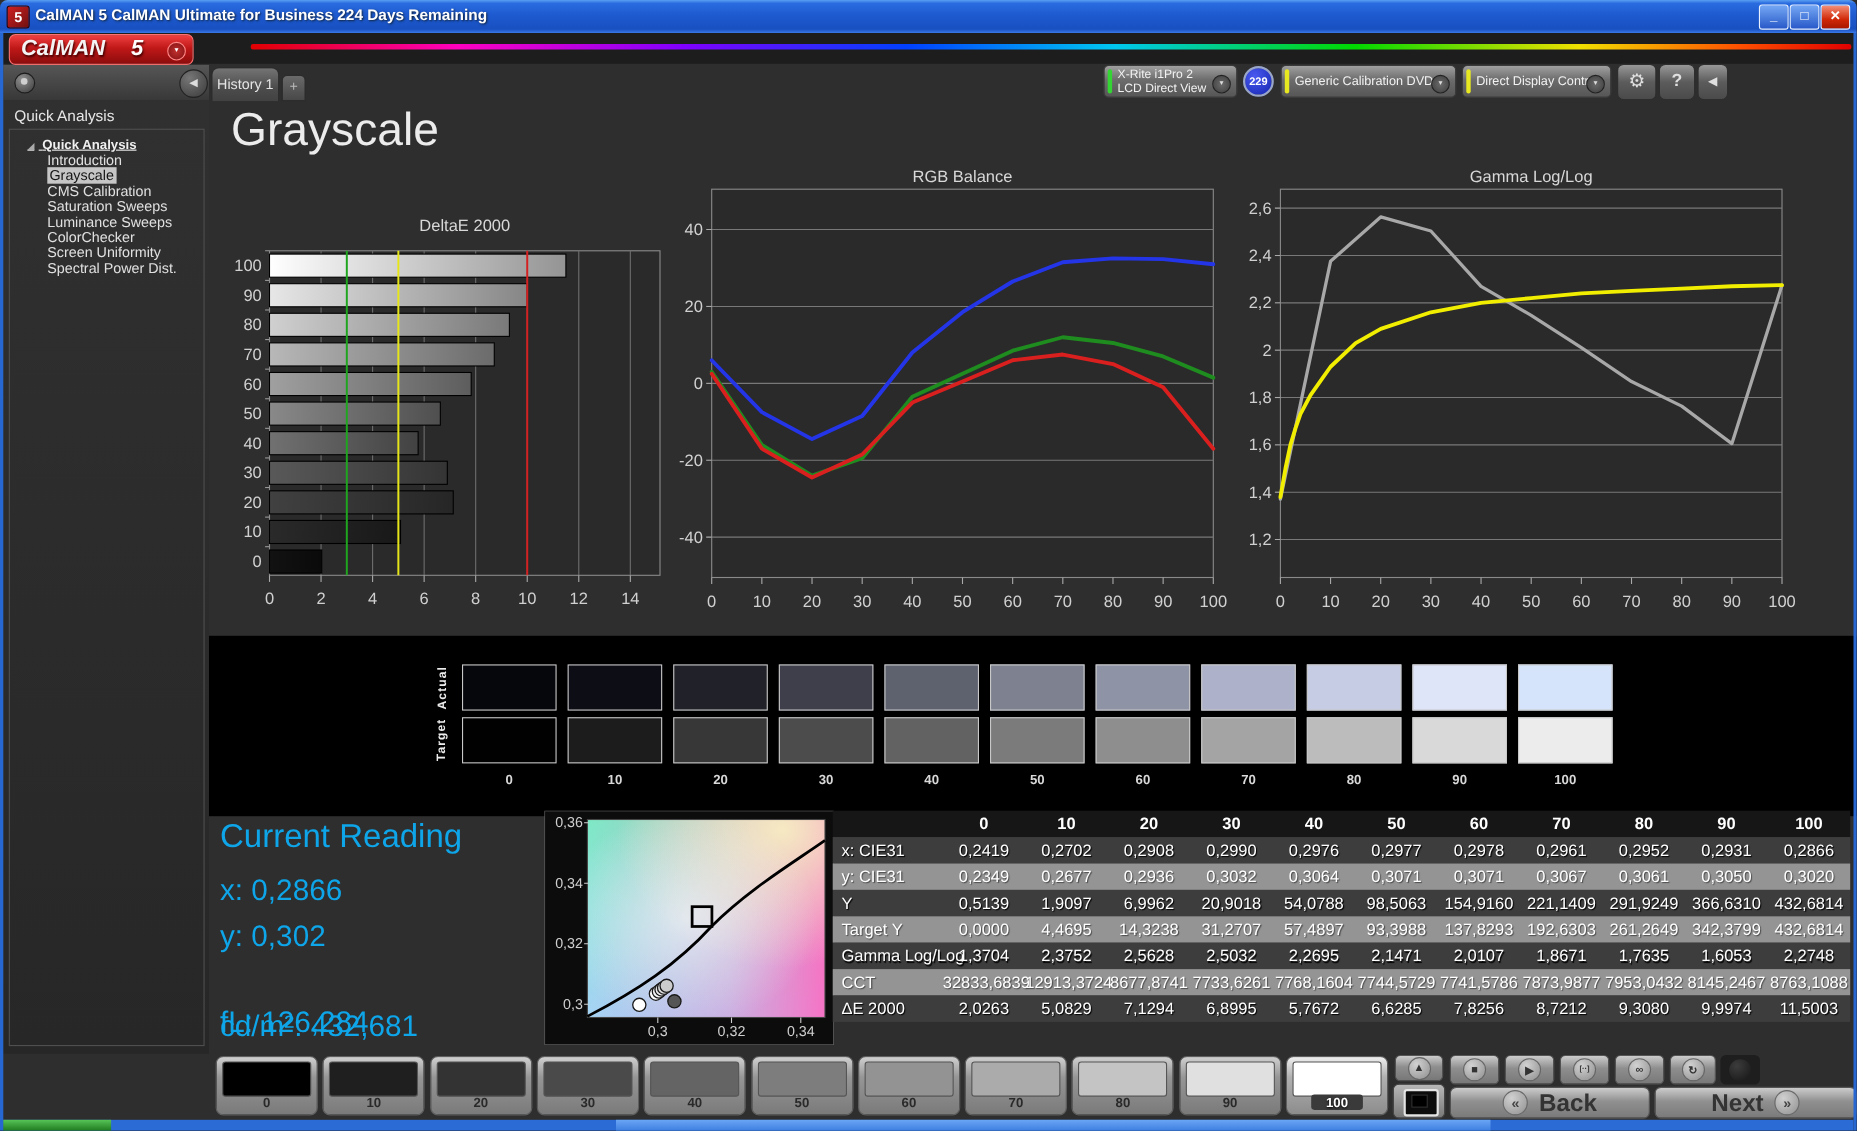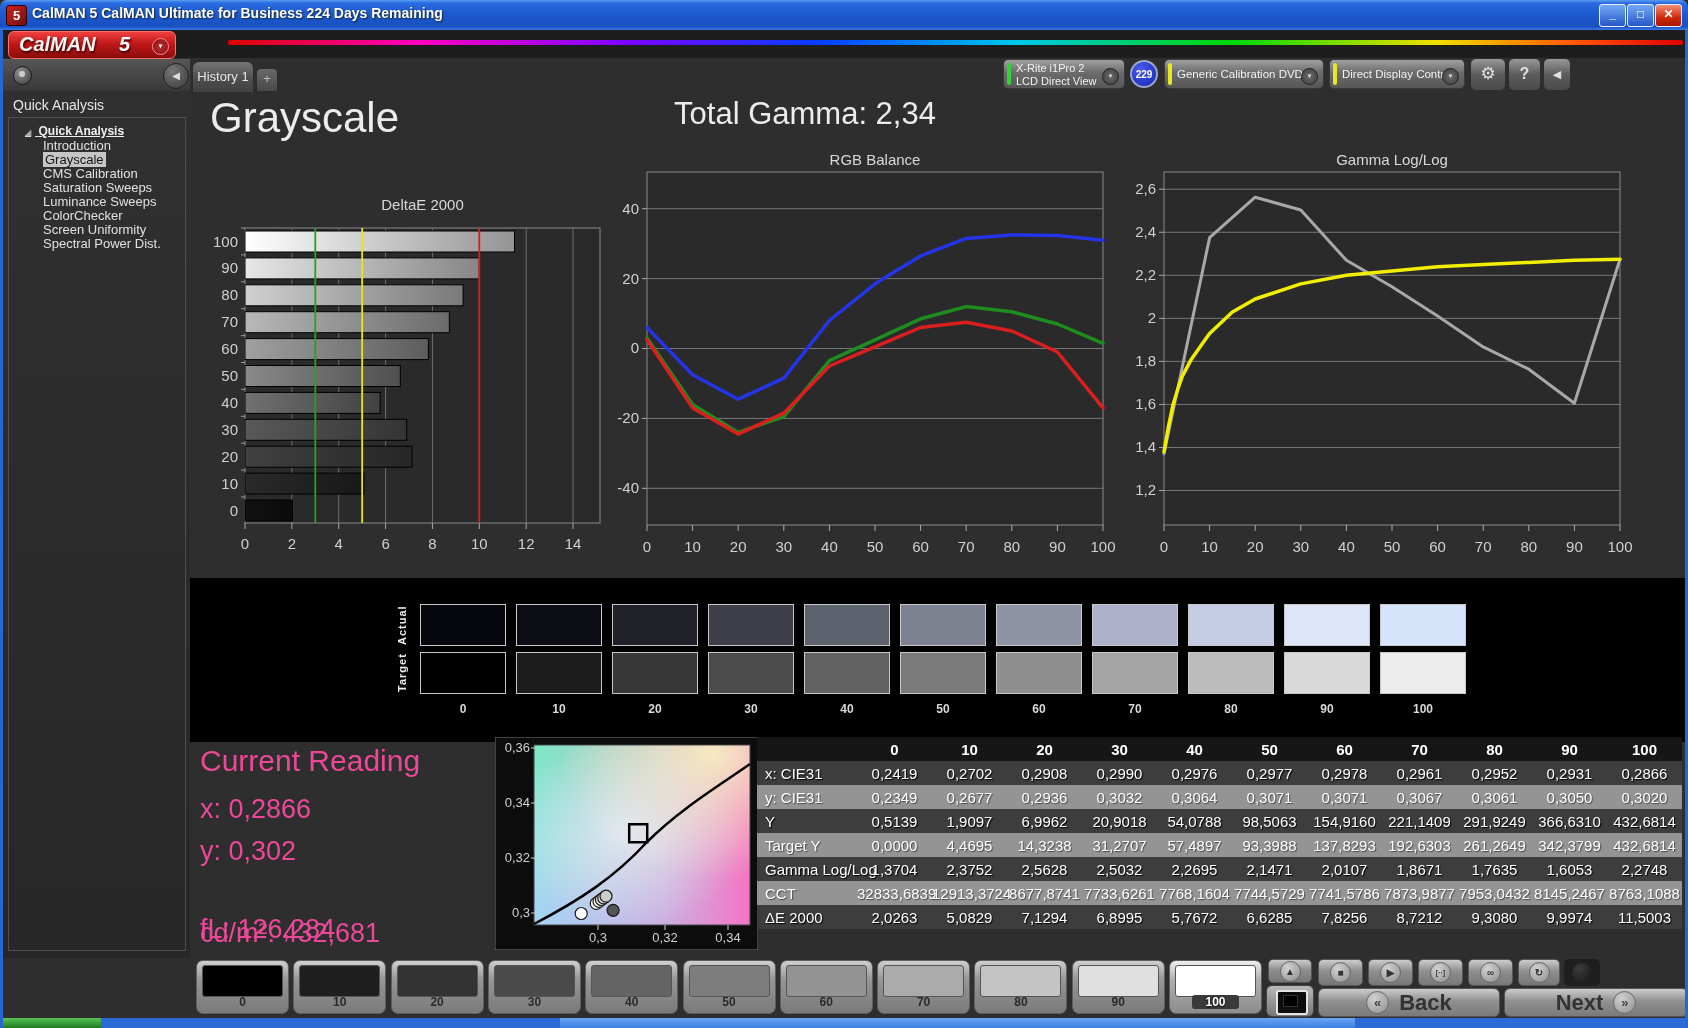--- a/index.html
+++ b/index.html
@@ -100,21 +100,21 @@
 
   
   #swatch-strip{position:absolute;left:190px;top:578px;width:1498px;height:164px;background:#000;}
   .vlabel{position:absolute;left:206px;width:14px;text-align:center;
     writing-mode:vertical-rl;transform:rotate(180deg);font-size:11px;font-weight:bold;
     color:#ececec;letter-spacing:1px;}
   .swatch{position:absolute;width:86px;height:42px;border:1px solid #c8c8c8;box-sizing:border-box;}
   .swlabel{position:absolute;width:86px;top:124px;text-align:center;font-size:12px;font-weight:bold;color:#d8d8d8;}
 
   
-  .cr{position:absolute;left:200px;color:#ec4899;}
+  .cr{position:absolute;left:200px;color:#0ea5e9;}
   #cr-title{top:744px;font-size:30px;}
   .crline{font-size:27px;}
   #cr-x{top:794px;} #cr-y{top:836px;} #cr-fl{top:878px;margin-top:36px;} #cr-cd{top:918px;}
 
   
   #cie{position:absolute;left:495px;top:737px;}
 
   
   #data-table{position:absolute;left:757px;top:737px;width:925px;}
   .trow{display:flex;height:24px;align-items:center;color:#fff;font-size:15px;}
@@ -232,21 +232,20 @@
           <div class="titem"><span>Saturation Sweeps</span></div>
           <div class="titem"><span>Luminance Sweeps</span></div>
           <div class="titem"><span>ColorChecker</span></div>
           <div class="titem"><span>Screen Uniformity</span></div>
           <div class="titem"><span>Spectral Power Dist.</span></div>
         </div>
     </div>
   </div>
 
   <div class="bigtitle" id="h-grayscale">Grayscale</div>
-  <div class="bigtitle" id="h-gamma">Total Gamma: 2,34</div>
 
   <svg id="chart-bars" width="410" height="370">
       <defs>
         <linearGradient id="bg0" x1="0" y1="0" x2="1" y2="0">
           <stop offset="0%" stop-color="rgb(255,255,255)"></stop>
           <stop offset="100%" stop-color="rgb(148,148,148)"></stop>
         </linearGradient>
         <linearGradient id="bg1" x1="0" y1="0" x2="1" y2="0">
           <stop offset="0%" stop-color="rgb(231,231,231)"></stop>
           <stop offset="100%" stop-color="rgb(134,134,134)"></stop>

